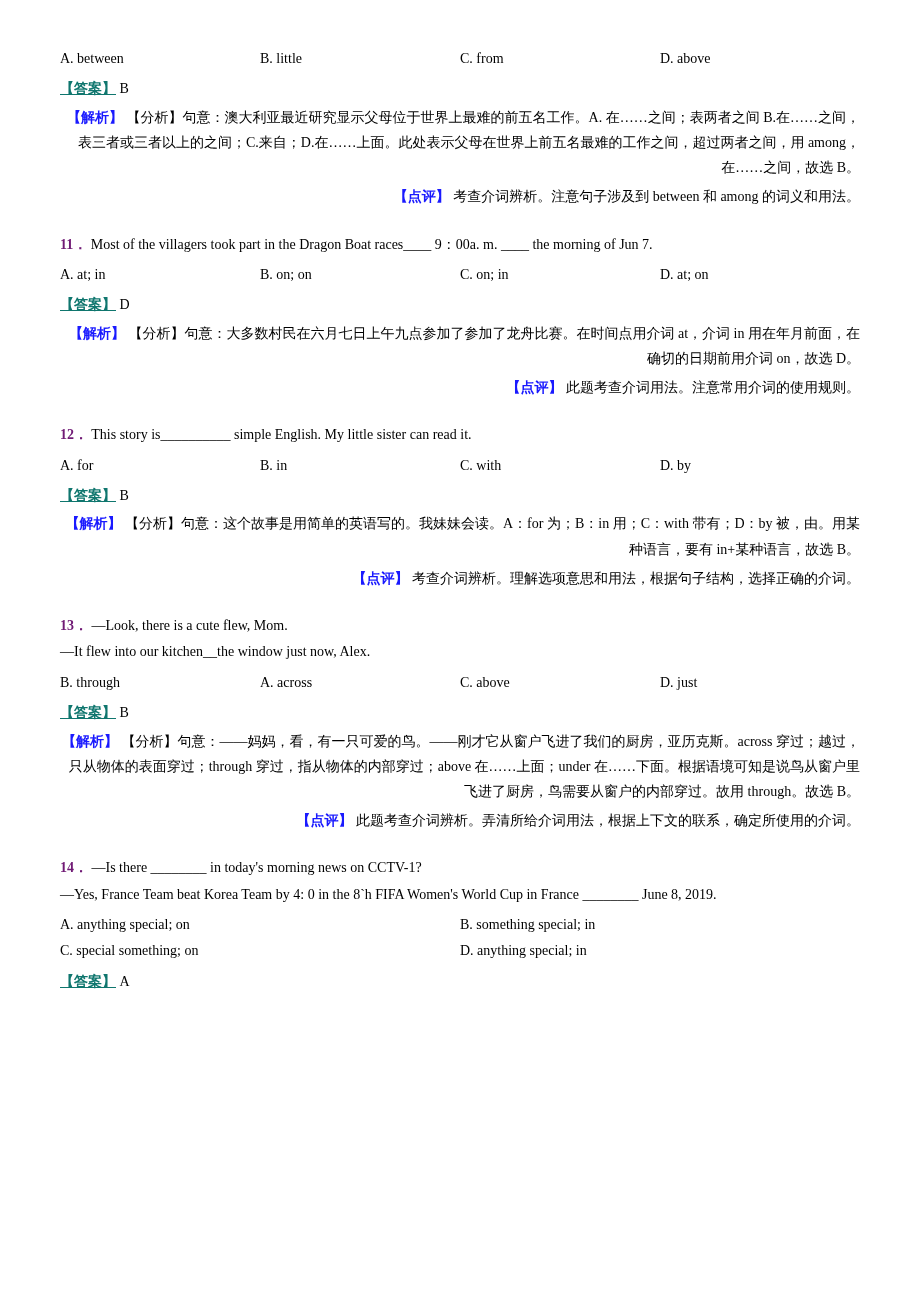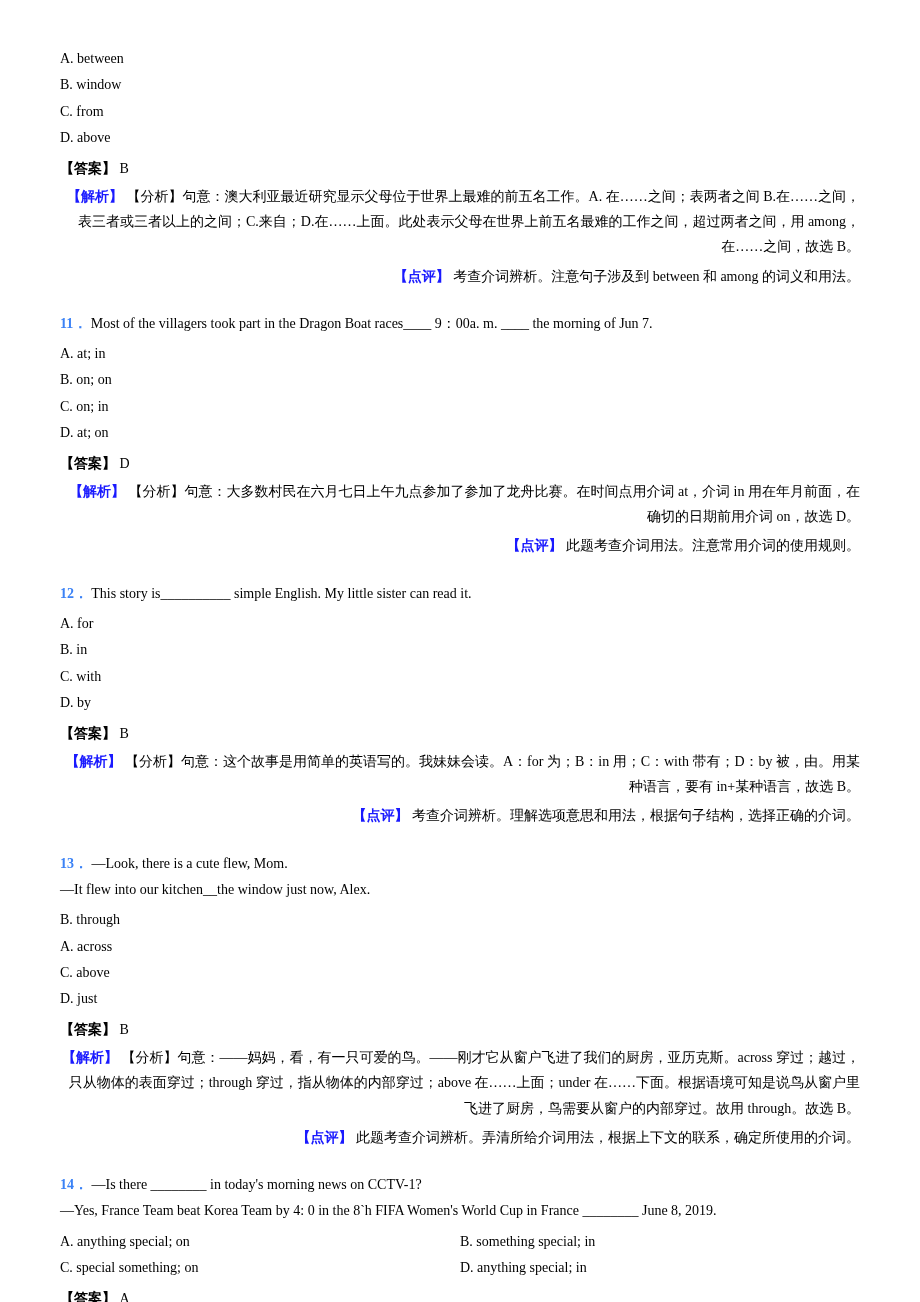--- a/index.html
+++ b/index.html
@@ -20,42 +20,42 @@
     }
 
     .question-block {
       margin-bottom: 24px;
     }
 
     .options-row {
       display: flex;
       flex-wrap: wrap;
       margin: 6px 0;
-      flex-direction: column;
     }
 
     .option {
       width: 25%;
       padding: 2px 0;
     }
 
     .analysis-tag {
       color: #1a1aff;
       font-weight: bold;
     }
 
     .question-number {
-      color: #3b82f6;
+      color: #701a75;
       font-weight: bold;
       margin-top: 16px;
     }
 
     .bracket-answer {
-      color: #000000;
+      color: #0f766e;
       font-weight: bold;
+      text-decoration: underline;
     }
 
     .analysis-block {
       margin: 4px 0;
       line-height: 1.8;
       text-align: right;
     }
 
     .answer-line {
       margin: 4px 0;
@@ -64,21 +64,21 @@
     .question-text {
       margin: 4px 0;
     }
   </style>
 </head>
 <body>
 
 <div class="question-block">
   <div class="options-row">
     <div class="option">A. between</div>
-    <div class="option">B. window</div>
+    <div class="option">B. little</div>
     <div class="option">C. from</div>
     <div class="option">D. above</div>
   </div>
 
   <div class="answer-line">
     <span class="bracket-answer">【答案】</span>
     <span> B</span>
   </div>
 
   <div class="analysis-block">

